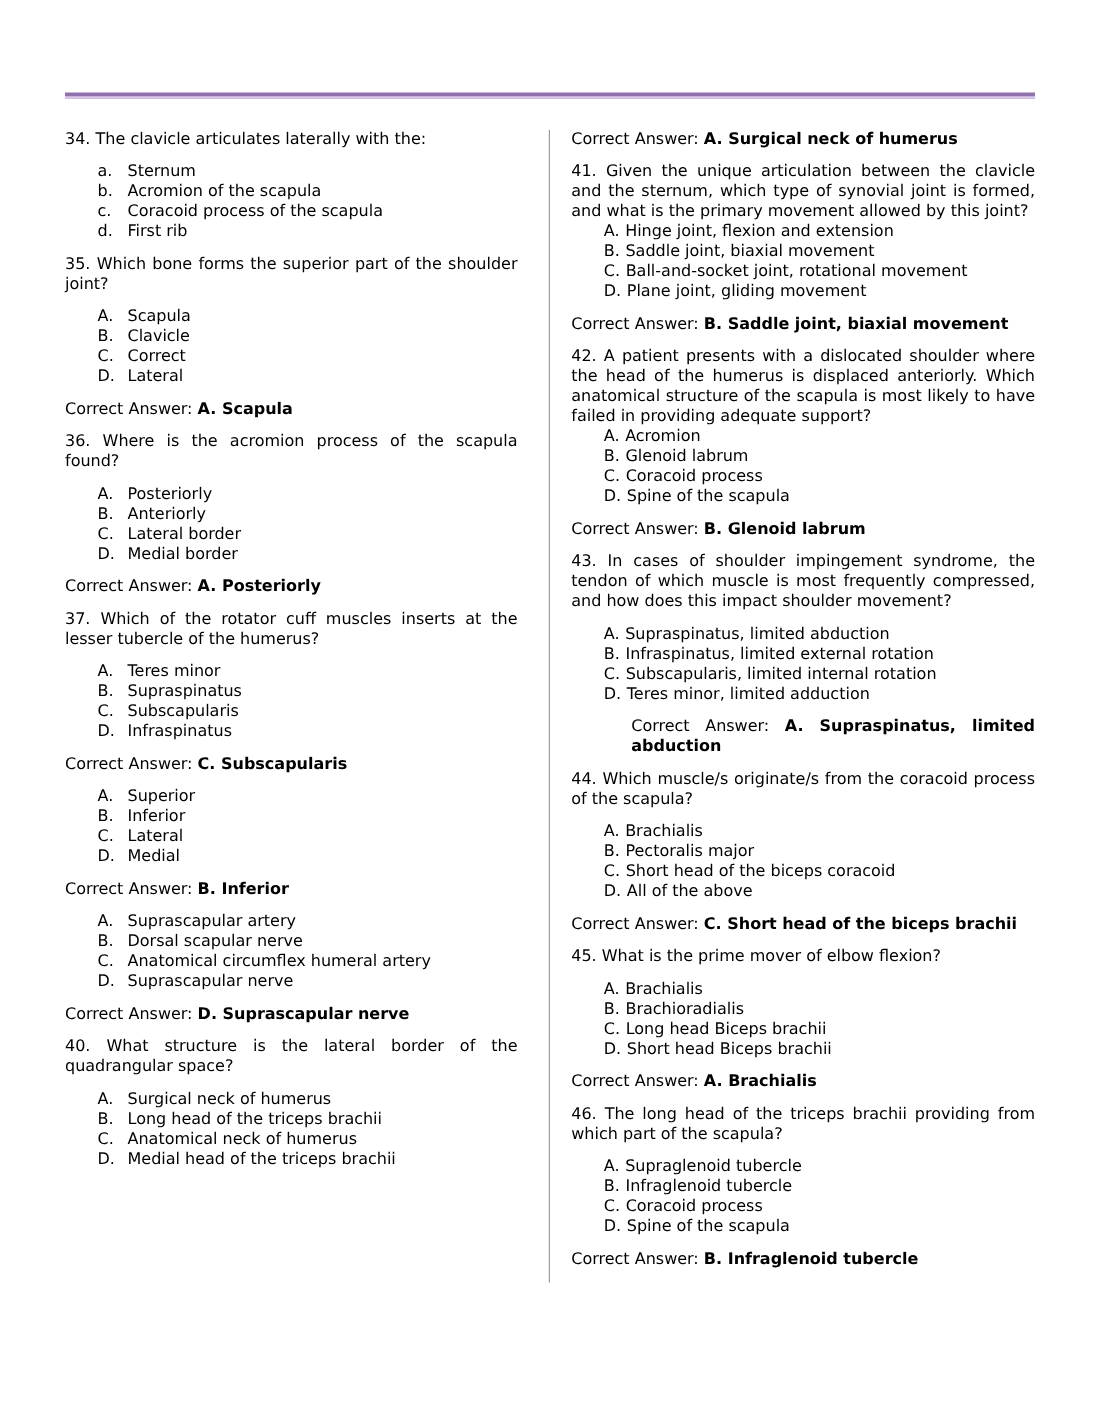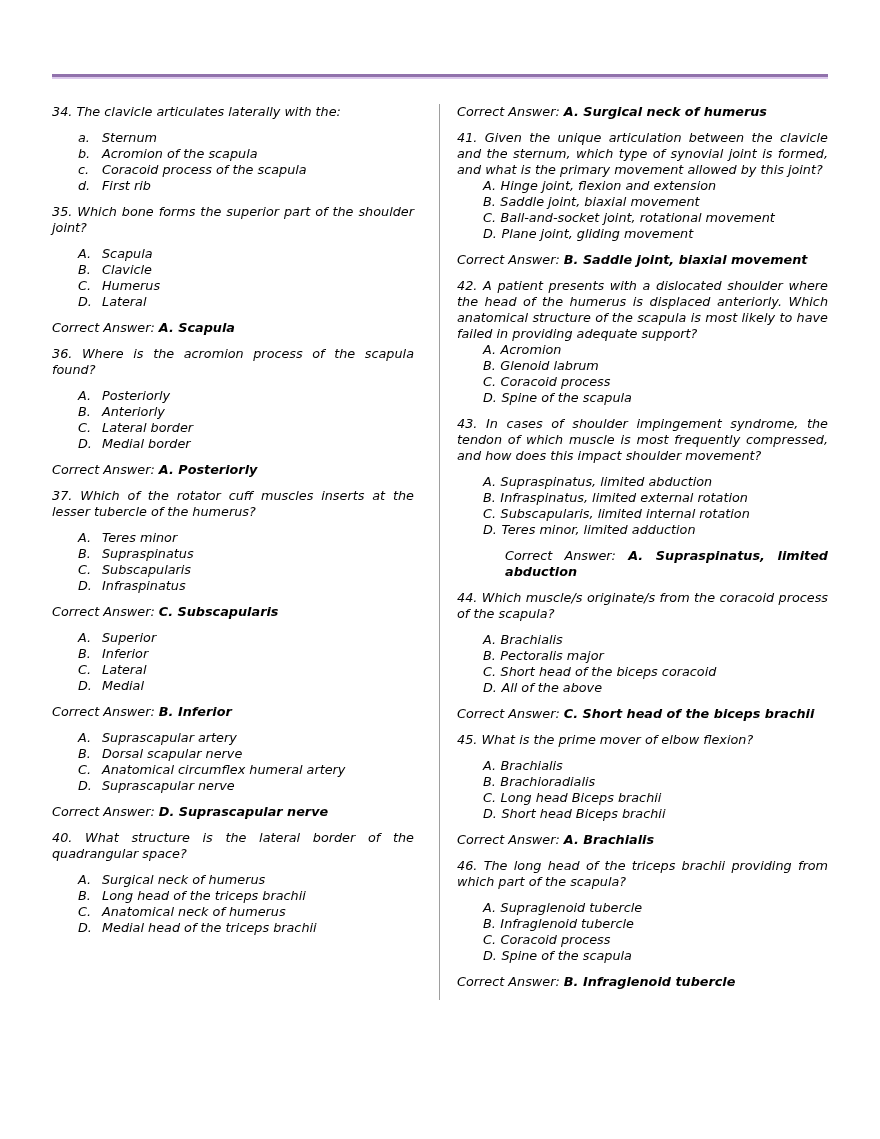--- a/index.html
+++ b/index.html
@@ -25,21 +25,20 @@
     background: #9172ac;
     border-bottom: 2px solid #dcc9ec;
   }
   .content {
     position: absolute;
     top: 104px;
     left: 52px;
     right: 52px;
     display: flex;
     align-items: stretch;
-    font-style: italic;
   }
   .col-left  { width: 362px; }
   .divider   { width: 1px; background: #9e9e9e; margin-left: 25px; margin-right: 17px; }
   .col-right { flex: 1; min-width: 0; }
 
   .column { font-size: 12.8px; line-height: 16px; }
 
   .question { margin: 0; }
   .qtext {
     margin: 0 0 10px 0;
@@ -94,21 +93,21 @@
             <div class="option">
     <span class="opt-letter">A.</span>
               <span class="opt-text">Scapula</span>
   </div>
             <div class="option">
     <span class="opt-letter">B.</span>
               <span class="opt-text">Clavicle</span>
   </div>
             <div class="option">
     <span class="opt-letter">C.</span>
-              <span class="opt-text">Humerus</span>
+              <span class="opt-text">Correct</span>
   </div>
             <div class="option">
     <span class="opt-letter">D.</span>
               <span class="opt-text">Lateral</span>
   </div>
           </div>
     <p class="answer"><span class="ca-prefix">Correct Answer:</span> <strong class="ca-value">A. Scapula</strong></p>
   </section>
         <section class="question wide">
     <p class="qtext"><span class="qnum">36.</span> <span class="qbody">Where is the acromion process of the scapula found?</span></p>
@@ -260,20 +259,21 @@
   </div>
             <div class="option">
     <span class="opt-letter">C.</span>
               <span class="opt-text">Coracoid process</span>
   </div>
             <div class="option">
     <span class="opt-letter">D.</span>
               <span class="opt-text">Spine of the scapula</span>
   </div>
           </div>
+    <p class="answer"><span class="ca-prefix">Correct Answer:</span> <strong class="ca-value">B. Glenoid labrum</strong></p>
   </section>
         <section class="question inline">
     <p class="qtext"><span class="qnum">43.</span> <span class="qbody">In cases of shoulder impingement syndrome, the tendon of which muscle is most frequently compressed, and how does this impact shoulder movement?</span></p>
     <div class="options">
             <div class="option">
     <span class="opt-letter">A.</span>
               <span class="opt-text">Supraspinatus, limited abduction</span>
   </div>
             <div class="option">
     <span class="opt-letter">B.</span>

